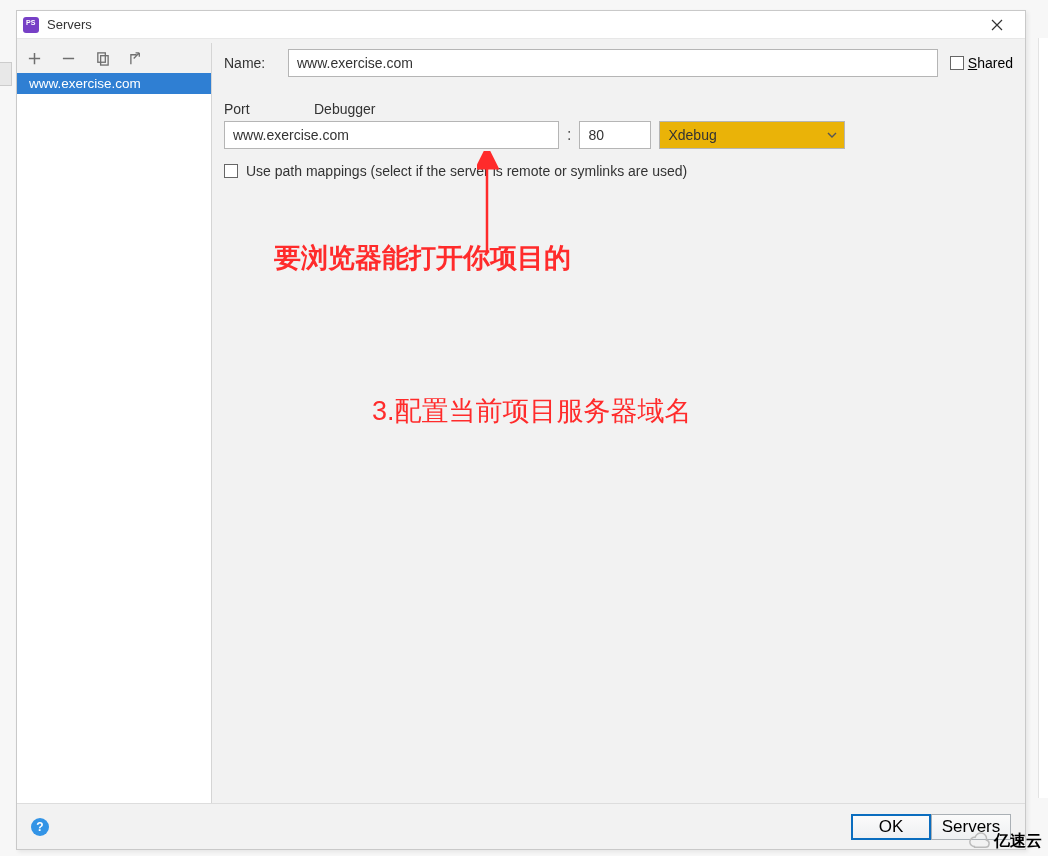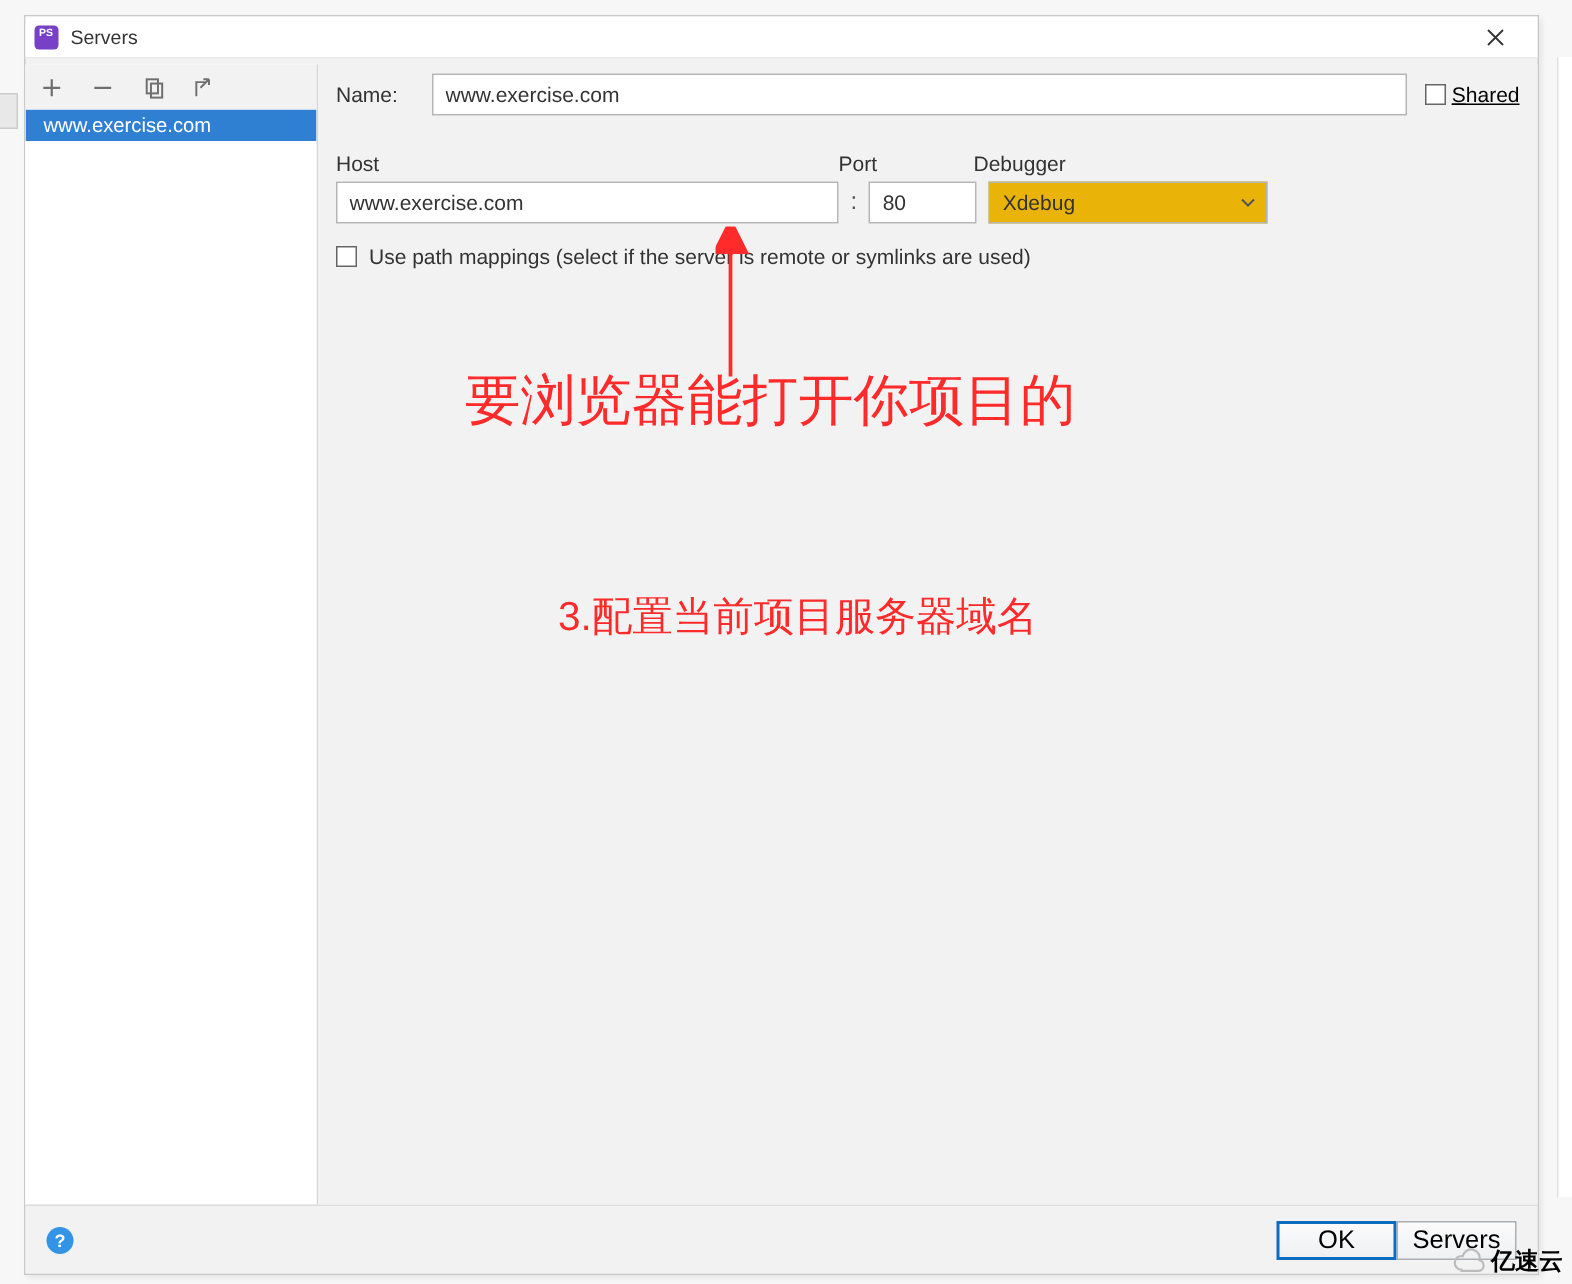--- a/index.html
+++ b/index.html
@@ -27,40 +27,40 @@
   .server-list { flex:1; overflow:auto; background:#fff; }
   .server-item { padding: 3px 12px; font-size: 13.5px; color: #fff; background:#2f7fd3; cursor:pointer; }
 
   .main { flex: 1; padding: 6px 12px 8px 12px; position: relative; background:#f2f2f2; }
   .row { display:flex; align-items:center; margin-bottom: 24px; }
   .label { font-size: 14px; color: #333; min-width: 60px; }
   .text-input, .select {
     border: 1px solid #b5b5b5; background: #fff; font-size: 14px; padding: 4px 8px; height: 28px; color:#333;
   }
   .name-input { flex:1; margin-left: 4px; }
-  .shared-box { margin-left: 12px; display:flex; align-items:center; gap:4px; font-size:14px; cursor:pointer;text-decoration:underline; }
+  .shared-box { margin-left: 12px; display:flex; align-items:center; gap:4px; font-size:14px; cursor:pointer; }
   .shared-box .cb { width: 14px; height: 14px; border:1px solid #666; background:#fff; }
   .shared-box .u { text-decoration: underline; }
 
   .headerrow { display:flex; gap:0; margin-bottom:4px; }
   .headerrow .h-host { width: 335px; font-size:14px; color:#333; }
   .headerrow .h-port { width: 90px; font-size:14px; color:#333; }
   .headerrow .h-debug { font-size:14px; color:#333; }
 
   .fieldrow { display:flex; align-items:center; gap:8px; margin-bottom:14px; }
   .host-input { width: 335px; }
   .colon { color:#555; }
   .port-input { width: 72px; }
   .select { width: 186px; display:flex; align-items:center; justify-content:space-between; background:#eab308; cursor:pointer; padding-right:4px; }
   .select .arrow { width: 16px; }
 
   .checkrow { display:flex; align-items:center; gap:8px; font-size:14px; color:#333; }
   .checkrow .cb { width:14px; height:14px; border:1px solid #666; background:#fff; cursor:pointer; }
 
-  .annotation1 { position:absolute; left: 62px; top: 195px; color:#ff2b2b; font-size: 37px; line-height: 1.55; font-weight: 400; margin-left: 36px; }
+  .annotation1 { position:absolute; left: 62px; top: 195px; color:#ff2b2b; font-size: 27px; line-height: 1.55; font-weight: 700; }
   .annotation2 { position:absolute; left: 160px; top: 350px; color:#ff2b2b; font-size: 27px; font-weight: 400; }
 
   .arrow-annot { position:absolute; left: 265px; top: 108px; pointer-events:none; }
 
   .footer { height: 46px; display:flex; align-items:center; padding: 0 14px; background:#f2f2f2; border-top:1px solid #ddd; }
   .help { width:18px; height:18px; border-radius:50%; background:#3394e6; color:#fff; font-size:12px; font-weight:bold; display:flex; align-items:center; justify-content:center; cursor:pointer; }
   .footer .spacer { flex:1; }
   .btn { min-width: 80px; height: 26px; border:1px solid #aab0b5; background: linear-gradient(#fbfbfb,#eef0f2); font-size:17px; cursor:pointer; margin-left:0; }
   .btn.primary { border:2px solid #0a6dbf; }
 
@@ -124,21 +124,20 @@
       <div class="row">
         <div class="label">Name:</div>
         <input class="text-input name-input" value="www.exercise.com" style="">
         <label class="shared-box">
           <span class="cb"></span>
           <span><span class="u">S</span><span>hared</span></span>
         </label>
       </div>
 
       <div class="headerrow">
-        <div class="h-host">Host</div>
         <div class="h-port">Port</div>
         <div class="h-debug">Debugger</div>
       </div>
 
       <div class="fieldrow">
         <input class="text-input host-input" value="www.exercise.com" style="">
         <span class="colon">:</span>
         <input class="text-input port-input" value="80" style="">
         <div class="select">
           <span>Xdebug</span>

